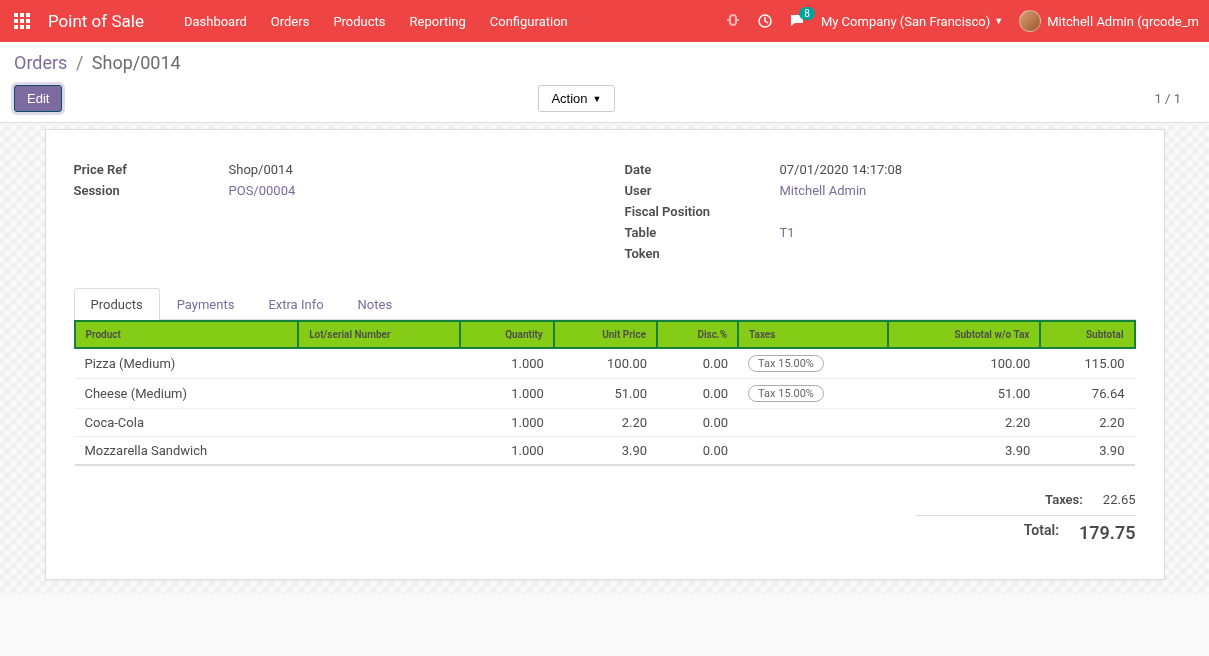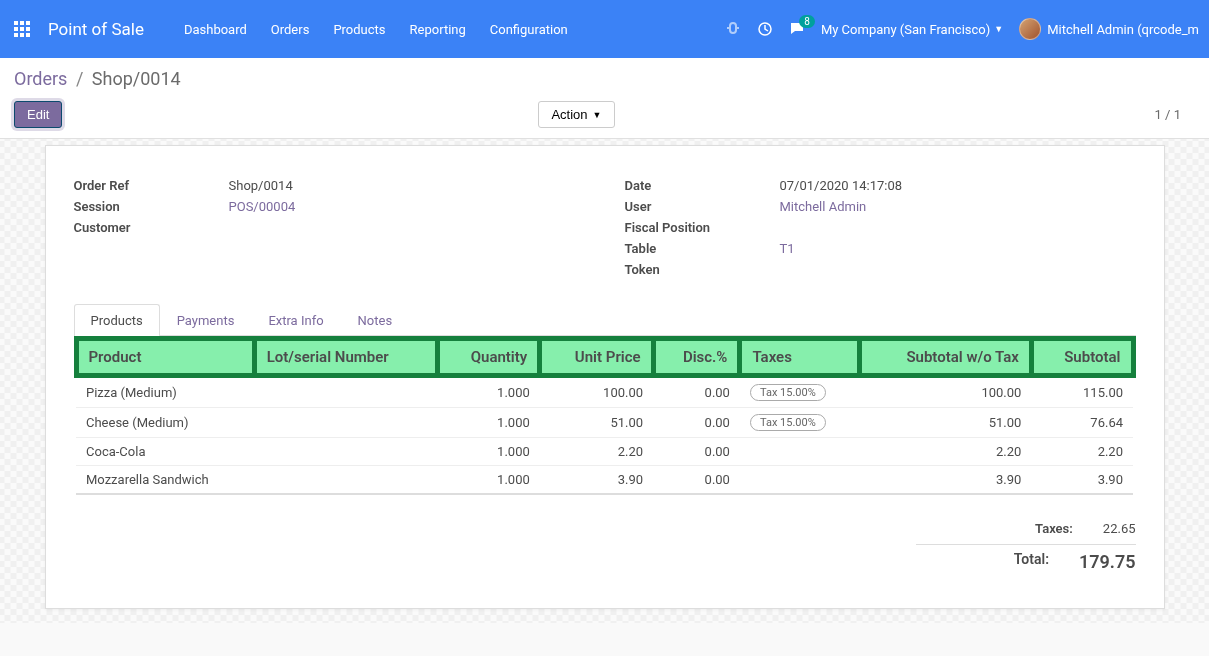--- a/index.html
+++ b/index.html
@@ -1,19 +1,19 @@
 <!DOCTYPE html>
 <html><head>
   <meta charset="utf-8">
   <style>
     * { box-sizing: border-box; margin: 0; padding: 0; }
     body { font-family: -apple-system, BlinkMacSystemFont, "Segoe UI", Roboto, sans-serif; font-size: 13px; color: #4c4c4c; background: #f9f9f9; }
     
     
-    .navbar { background: #3b82f6; color: #fff; height: 58px; display: flex; align-items: center; padding: 0 10px; }
+    .navbar { background: #ef4444; color: #fff; height: 42px; display: flex; align-items: center; padding: 0 10px; }
     .nav-apps { width: 24px; height: 24px; display: flex; align-items: center; justify-content: center; margin-right: 14px; cursor: pointer; }
     .nav-apps svg { fill: #fff; }
     .nav-title { font-size: 17px; font-weight: 400; margin-right: 40px; white-space: nowrap; }
     .nav-menu { display: flex; gap: 24px; flex: 1; text-align: center; }
     .nav-item { color: #fff; text-decoration: none; font-size: 13px; cursor: pointer; }
     .nav-right { display: flex; align-items: center; gap: 16px; }
     .nav-icon { cursor: pointer; display: flex; align-items: center; position: relative; }
     .nav-icon svg { fill: #fff; width: 16px; height: 16px; }
     .nav-icon.dim svg { fill: rgba(255,255,255,0.6); }
     .badge { position: absolute; top: -6px; right: -10px; background: #00a09d; color: #fff; font-size: 10px; padding: 1px 5px; border-radius: 8px; }
@@ -52,32 +52,32 @@
     .form-value { color: #4c4c4c; font-size: 13px; }
     .form-value.link { color: #7c6b9e; }
     
     
     .tabs { display: flex; border-bottom: 1px solid #ddd; margin-bottom: 0; }
     .tab { padding: 8px 16px; font-size: 13px; color: #7c6b9e; cursor: pointer; border: 1px solid transparent; border-bottom: none; position: relative; top: 1px; }
     .tab.active { color: #4c4c4c; border-color: #ddd; background: #fff; border-radius: 3px 3px 0 0; }
     
     
     .prod-table { width: 100%; border-collapse: collapse; }
-    .prod-table thead th { background: #86efac; border: 5px solid #15803d; padding: 7px 10px; font-size: 15px; font-weight: 600; text-align: left; color: #4c4c4c; }
+    .prod-table thead th { background: #84cc16; border: 2px solid #15803d; padding: 7px 10px; font-size: 10px; font-weight: 600; text-align: left; color: #4c4c4c; }
     .prod-table thead th.right { text-align: right; }
     .prod-table tbody td { padding: 6px 10px; font-size: 13px; border-bottom: 1px solid #eee; color: #4c4c4c; }
     .prod-table tbody td.right { text-align: right; }
     .tax-pill { display: inline-block; border: 1px solid #aaa; border-radius: 10px; padding: 1px 9px; font-size: 11px; color: #666; }
     .prod-table tbody tr:last-child td { border-bottom: 2px solid #ddd; }
     
     .totals { margin-top: 22px; display: flex; justify-content: flex-end; }
     .totals-inner { min-width: 220px; }
     .totals-row { display: flex; justify-content: space-between; padding: 4px 0; font-size: 13px; }
     .totals-row.sep { border-top: 1px solid #ddd; margin-top:4px; padding-top:6px; }
-    .totals-row .tlabel { font-weight: 600; text-align: right; flex: 1; margin-right: 30px; }
+    .totals-row .tlabel { font-weight: 600; text-align: right; flex: 1; margin-right: 20px; }
     .totals-row.grand .tlabel { font-size: 14px; }
     .totals-row.grand .tvalue { font-size: 18px; font-weight: 600; }
   </style>
 </head>
 <body>
 
 <div class="navbar">
   <div class="nav-apps">
     <svg viewBox="0 0 16 16" width="16" height="16">
         <rect x="0" y="0" width="4" height="4"></rect>
@@ -142,30 +142,26 @@
     </button>
     <span class="pagecount">1 / 1</span>
   </div>
 </div>
 
 <div class="sheet-wrap">
   <div class="sheet">
     <div class="form-grid">
       <div class="form-col">
         <div class="form-row">
-            <div class="form-label">Order Ref</div>
+            <div class="form-label">Price Ref</div>
             <div class="form-value">Shop/0014</div>
           </div>
         <div class="form-row">
             <div class="form-label">Session</div>
             <div class="form-value link">POS/00004</div>
-          </div>
-        <div class="form-row">
-            <div class="form-label">Customer</div>
-            <div class="form-value"></div>
           </div>
       </div>
       <div class="form-col">
         <div class="form-row">
             <div class="form-label">Date</div>
             <div class="form-value">07/01/2020 14:17:08</div>
           </div>
         <div class="form-row">
             <div class="form-label">User</div>
             <div class="form-value link">Mitchell Admin</div>

